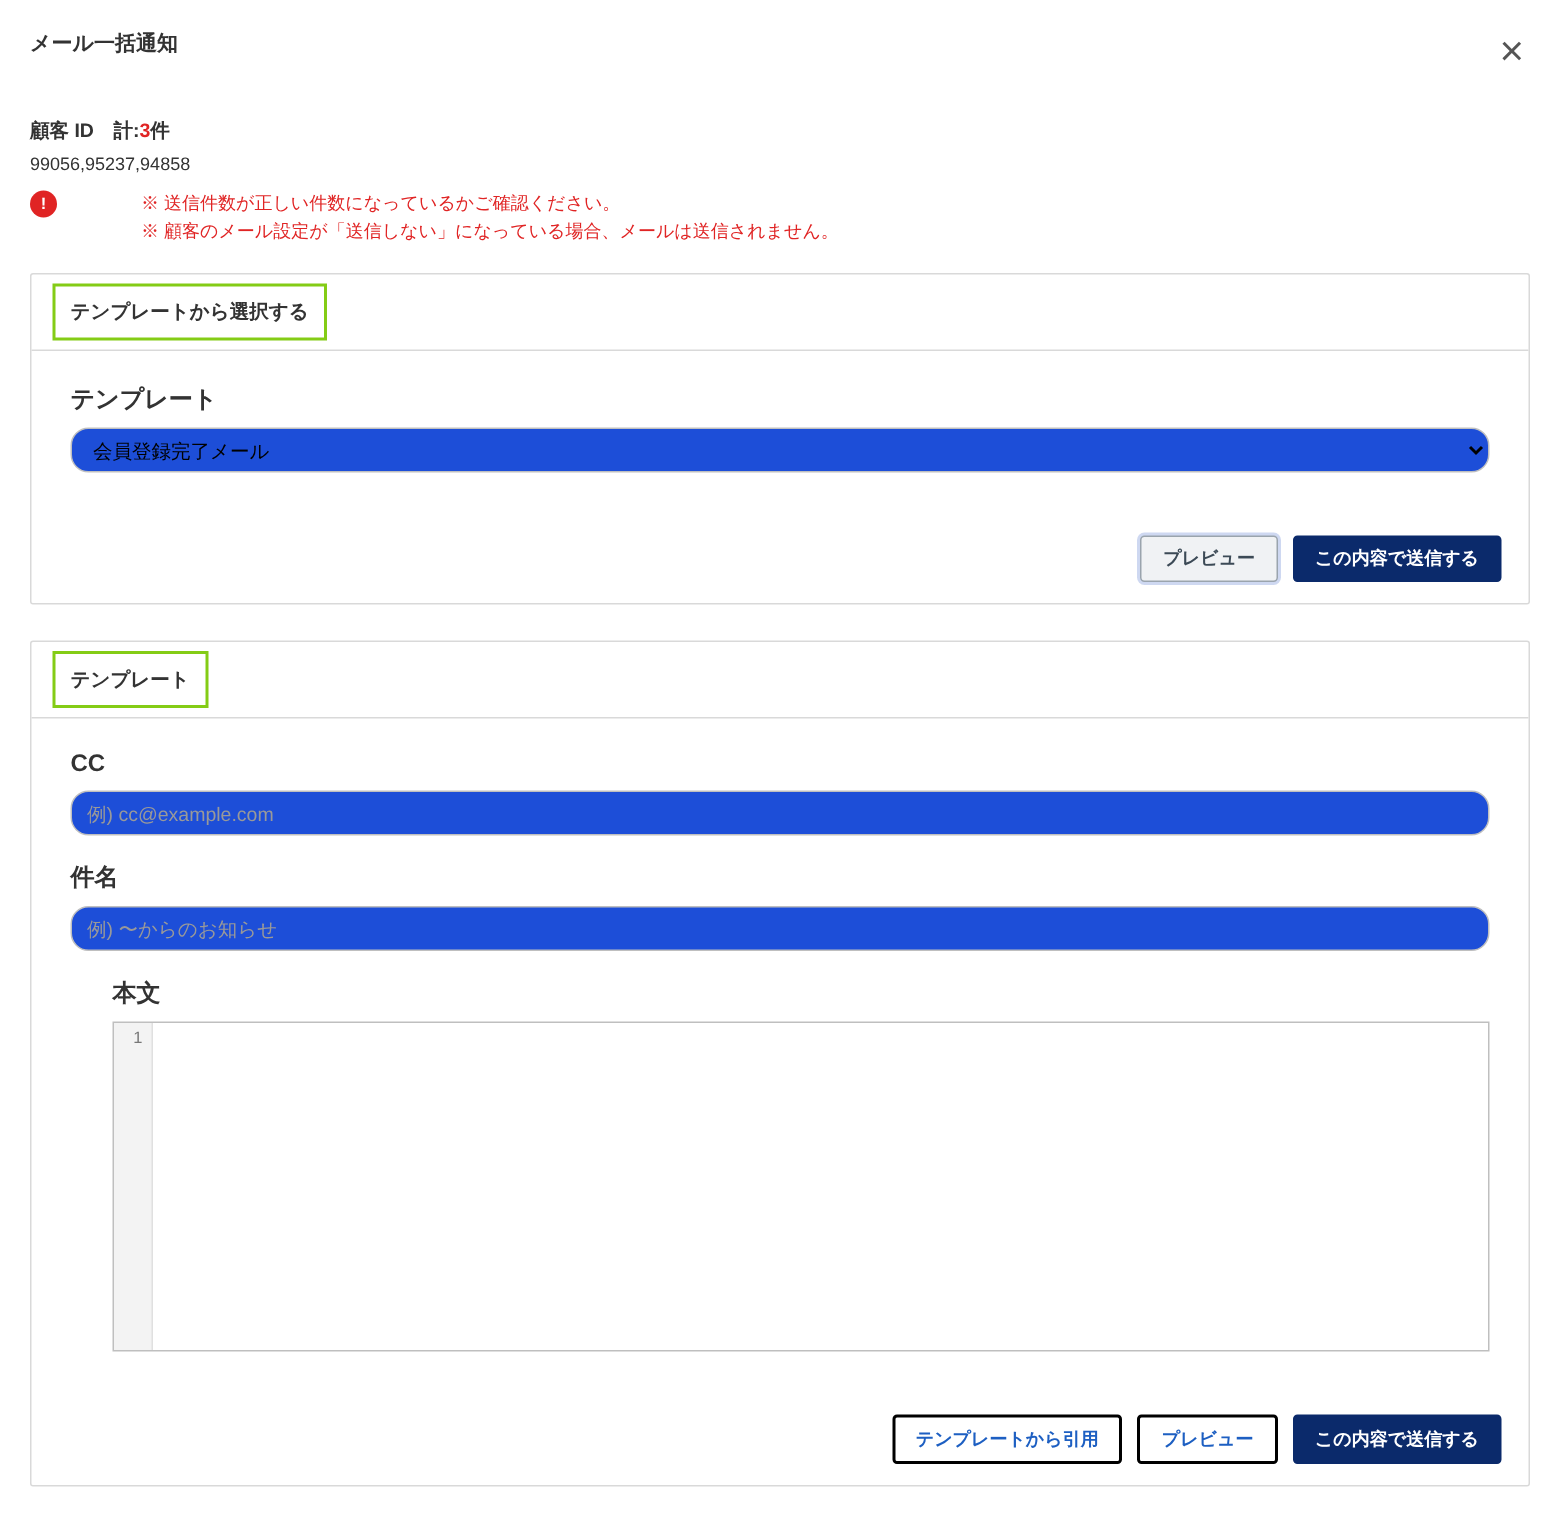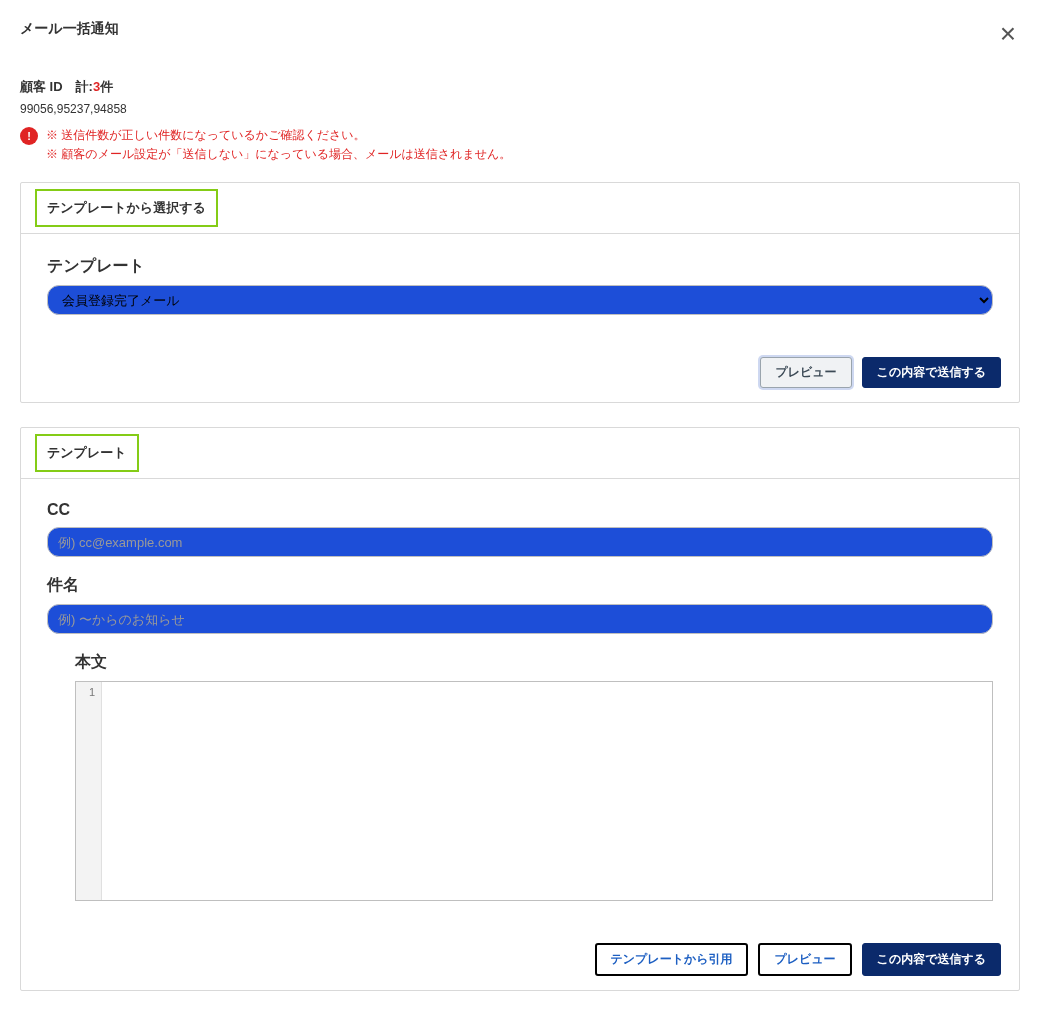--- a/index.html
+++ b/index.html
@@ -58,20 +58,21 @@
     justify-content: center;
     font-size: 11px;
     font-weight: 700;
     flex: 0 0 18px;
     margin-top: 1px;
   }
   .warn-text {
     font-size: 12px;
     color: #e02424;
     line-height: 1.6;
+    margin-left: 48px;
   }
   .card {
     border: 1px solid #d9d9d9;
     border-radius: 2px;
     margin-bottom: 24px;
   }
   .card-header {
     padding: 14px 22px;
     border-bottom: 1px solid #d9d9d9;
     display: flex;

